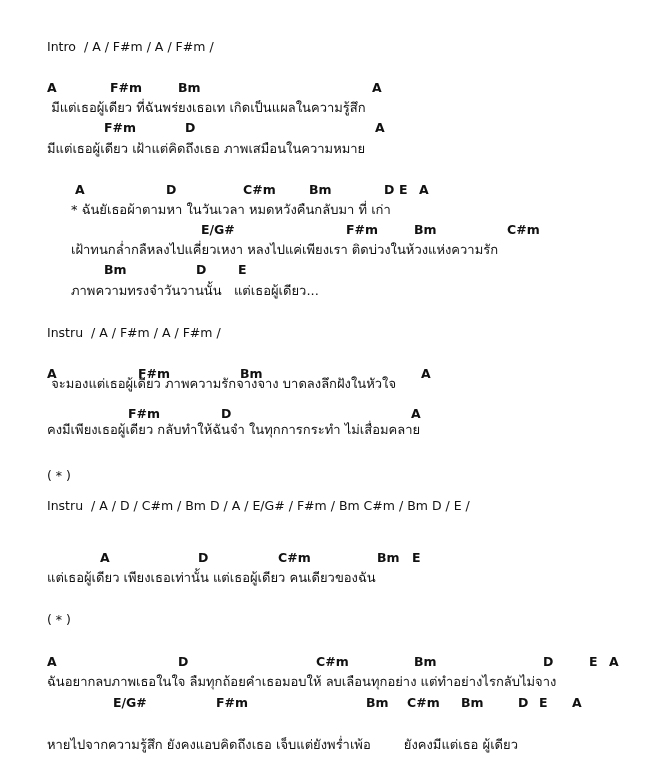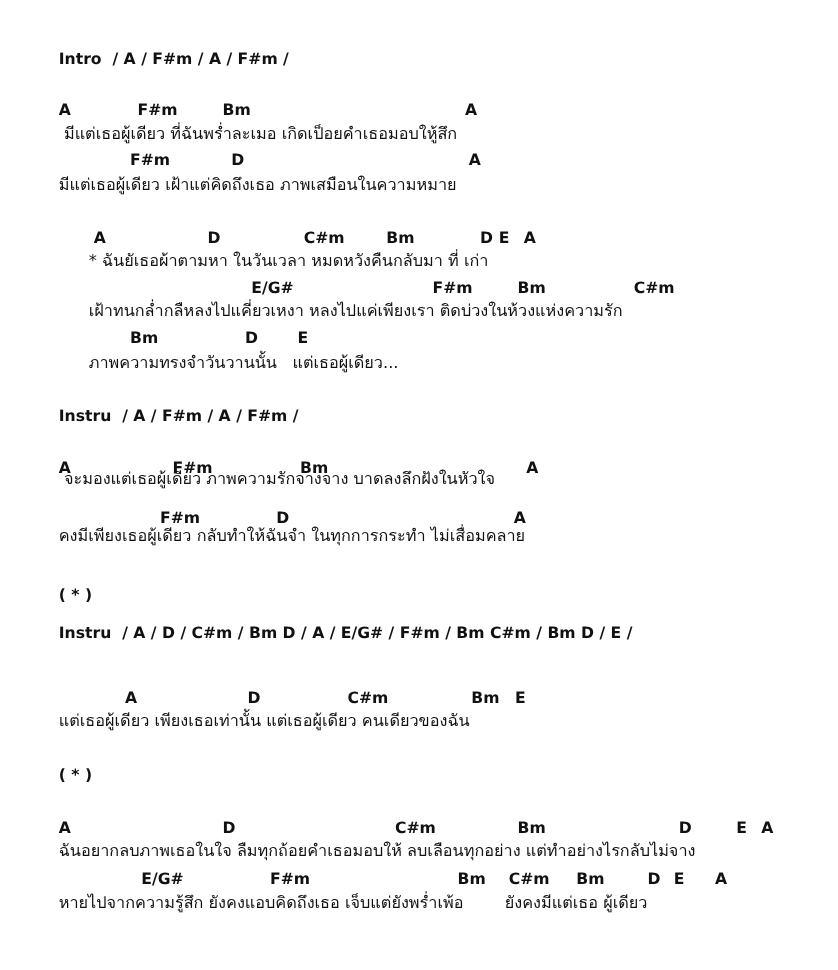--- a/index.html
+++ b/index.html
@@ -1,35 +1,35 @@
 <!DOCTYPE html>
 <html><head>
   <meta charset="utf-8">
   <style>
     html, body { margin: 0; padding: 0; background: #ffffff; }
     body { width: 670px; height: 776px; position: relative; overflow: hidden;
            font-family: "DejaVu Sans", "Liberation Sans", sans-serif; color: #111111; }
     .ln { position: absolute; white-space: pre; line-height: 16px; }
     .chord { font-weight: bold; font-size: 12.5px; }
     .lyric { font-size: 13px; }
-    .head { font-weight: bold; font-size: 12.5px; }
+    .head { font-weight: normal; font-size: 12.5px; }
     .c { position: absolute; top: 0; }
   </style>
 </head>
 <body>
 
 <div class="ln head" style="left:47px;top:39px;">Intro  / A / F#m / A / F#m /</div>
 
 <div class="ln chord" style="left:0;top:80px;width:670px;height:16px;">
   <span class="c" style="left:47px">A</span>
   <span class="c" style="left:110px">F#m</span>
   <span class="c" style="left:178px">Bm</span>
   <span class="c" style="left:372px">A</span>
 </div>
-<div class="ln lyric" style="left:47px;top:100px;"> มีแต่เธอผู้เดียว ที่ฉันพร่ำละเมอ เกิดเป็อยคำเธอมอบใหู้สึก</div>
+<div class="ln lyric" style="left:47px;top:100px;"> มีแต่เธอผู้เดียว ที่ฉันพร่ยงเธอเท เกิดเป็นแผลในความรู้สึก</div>
 <div class="ln chord" style="left:0;top:120px;width:670px;height:16px;">
   <span class="c" style="left:104px">F#m</span>
   <span class="c" style="left:185px">D</span>
   <span class="c" style="left:375px">A</span>
 </div>
 <div class="ln lyric" style="left:47px;top:141px;">มีแต่เธอผู้เดียว เฝ้าแต่คิดถึงเธอ ภาพเสมือนในความหมาย</div>
 
 <div class="ln chord" style="left:0;top:182px;width:670px;height:16px;">
   <span class="c" style="left:75px">A</span>
   <span class="c" style="left:166px">D</span>
@@ -98,13 +98,13 @@
 <div class="ln chord" style="left:0;top:695px;width:670px;height:16px;">
   <span class="c" style="left:113px">E/G#</span>
   <span class="c" style="left:216px">F#m</span>
   <span class="c" style="left:366px">Bm</span>
   <span class="c" style="left:407px">C#m</span>
   <span class="c" style="left:461px">Bm</span>
   <span class="c" style="left:518px">D</span>
   <span class="c" style="left:539px">E</span>
   <span class="c" style="left:572px">A</span>
 </div>
-<div class="ln lyric" style="left:47px;top:715px;text-align:right;">หายไปจากความรู้สึก ยังคงแอบคิดถึงเธอ เจ็บแต่ยังพร่ำเพ้อ        ยังคงมีแต่เธอ ผู้เดียว</div>
+<div class="ln lyric" style="left:47px;top:737px;text-align:right;">หายไปจากความรู้สึก ยังคงแอบคิดถึงเธอ เจ็บแต่ยังพร่ำเพ้อ        ยังคงมีแต่เธอ ผู้เดียว</div>
 
 </body></html>

